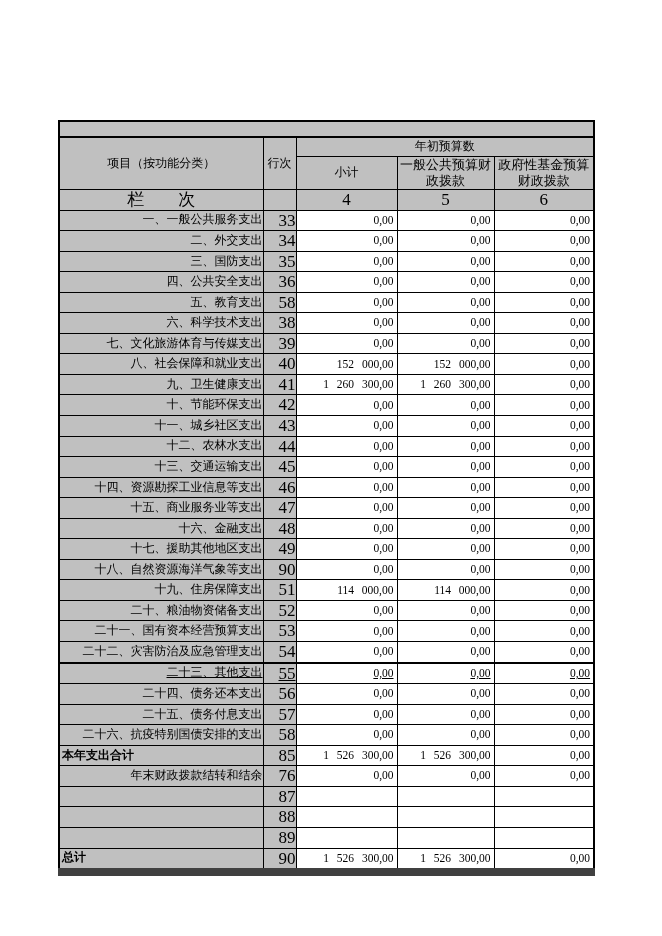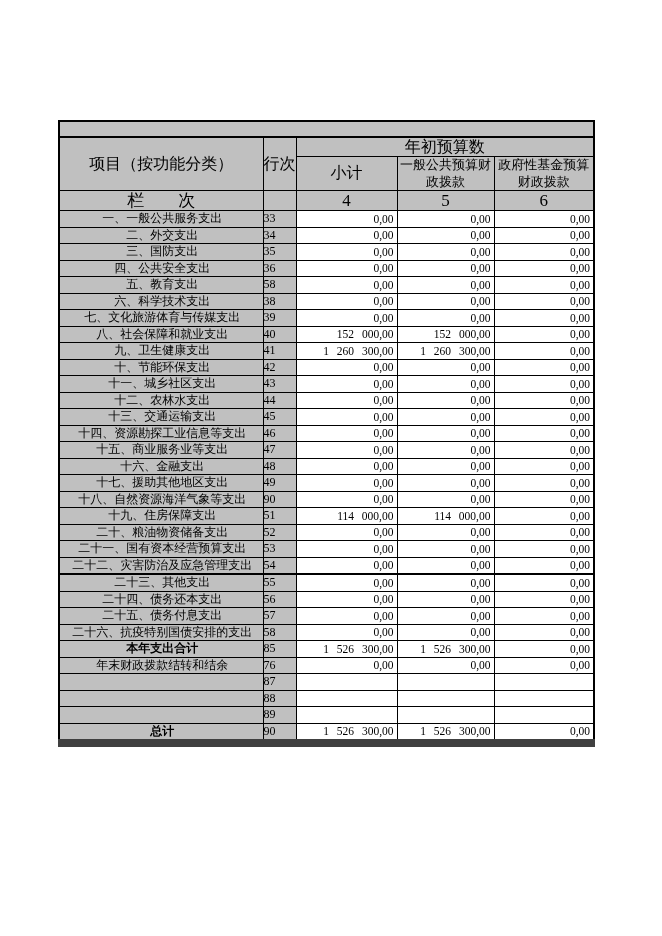--- a/index.html
+++ b/index.html
@@ -22,42 +22,42 @@
   }
   
   tr.band-row td{
     background:#c0c0c0;height:14px;
     border-top:2px solid #000;border-bottom:2px solid #000;
   }
   
   tr.head-top{height:19px;}
   tr.head-sub{height:30px;}
   td.head-cell{
-    background:#c0c0c0;text-align:center;font-size:16px;
+    background:#c0c0c0;text-align:center;font-size:12px;
   }
   td.head-wrap{white-space:pre-line;font-size:13px;line-height:1.25;}
   
   tr.index-row td{
     background:#c0c0c0;height:16px;text-align:center;font-size:17px;
   }
   
   tr.data-row td{height:15.5px;}
   td.lab{
-    background:#c0c0c0;text-align:center;padding-left:2px;font-size:12px;
-  }
-  td.lab.center{text-align:center;}
+    background:#c0c0c0;text-align:right;padding-left:2px;font-size:12px;
+  }
+  td.lab.center{text-align:left;}
   td.line-no{
-    background:#c0c0c0;text-align:left;font-size:12px;
+    background:#c0c0c0;text-align:right;font-size:17px;
   }
   td.val{
     background:#ffffff;text-align:right;padding-right:3px;
     font-size:11.5px;word-spacing:5px;
   }
   tr.total-row td.lab{font-weight:bold;}
-  tr.thick-top td{border-top:2px solid #000;}
+  tr.thick-top td{border-top:2px solid #000;text-decoration:underline;}
   table.budget tr:last-child td{border-bottom:8px solid #404040;}
 </style>
 </head>
 <body>
 
 <div class="page">
   <table class="budget">
     <colgroup>
       <col style="width:204px">
       <col style="width:33px">

